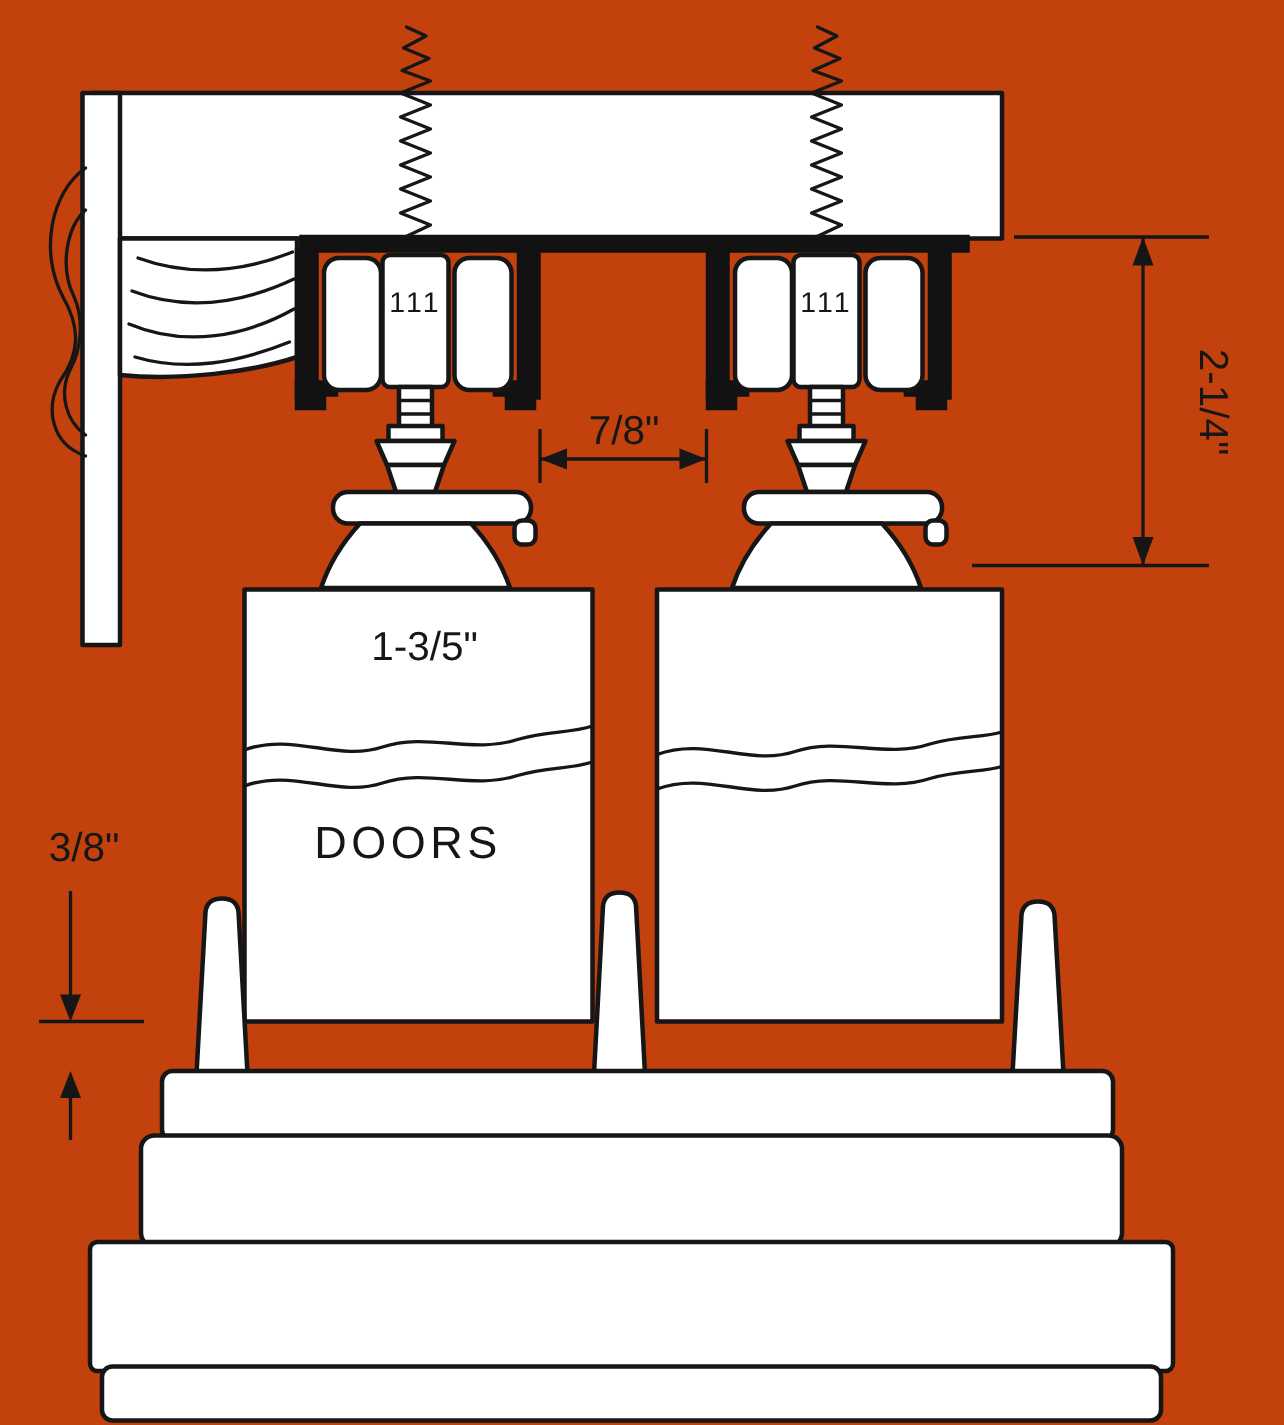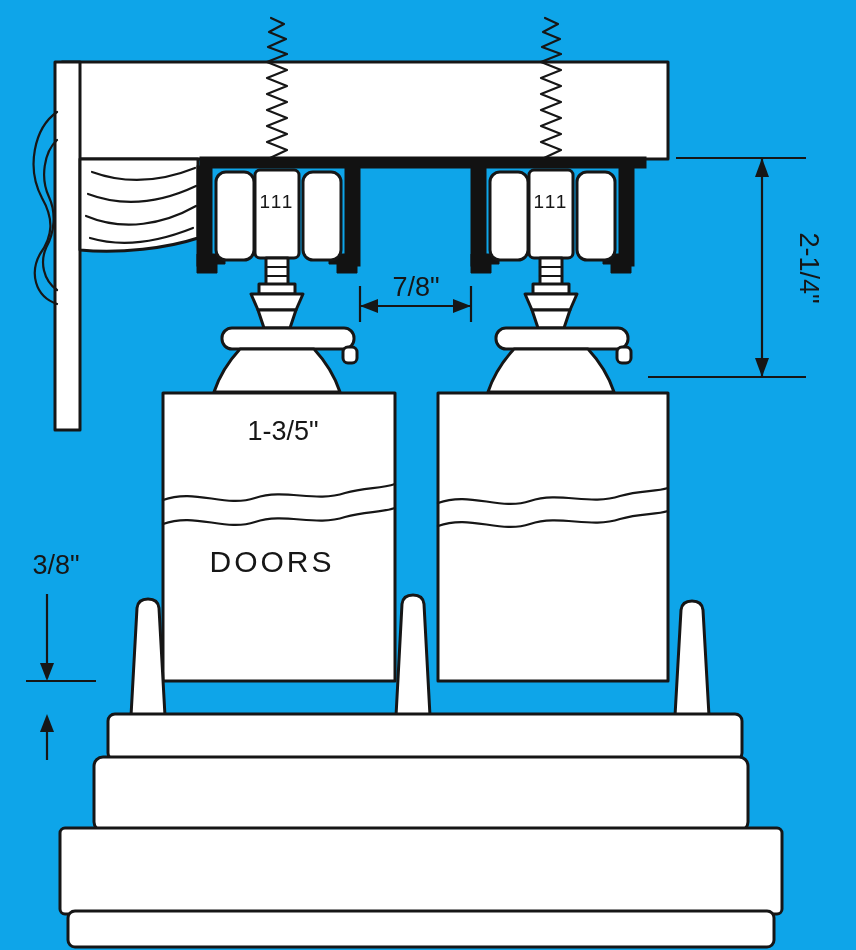--- a/index.html
+++ b/index.html
@@ -1,20 +1,20 @@
 <!DOCTYPE html>
 <html><head>
 <meta charset="utf-8">
 <style>
   html, body { margin: 0; padding: 0; background: #ffffff; }
   .stage {
     position: relative;
     width: 856px;
     height: 950px;
-    background: #0ea5e9;
+    background: #c2410c;
     overflow: hidden;
     font-family: "Liberation Sans", sans-serif;
   }
   svg { display: block; }
   .ln-thin { stroke: #161616; stroke-width: 2.2; fill: none; stroke-linecap: round; stroke-linejoin: round; }
   .shape { stroke: #161616; stroke-width: 3; fill: #ffffff; stroke-linejoin: round; }
   .dark  { fill: #121212; stroke: #121212; stroke-width: 1; }
   .dimln { stroke: #161616; stroke-width: 2.2; fill: none; }
   .arrow { fill: #161616; stroke: none; }
   text { fill: #161616; }

